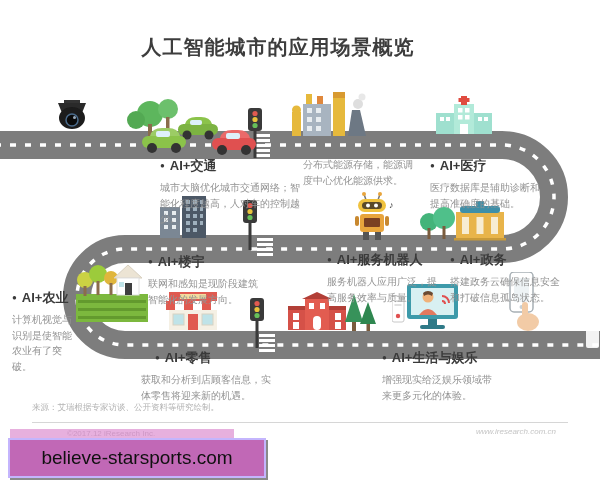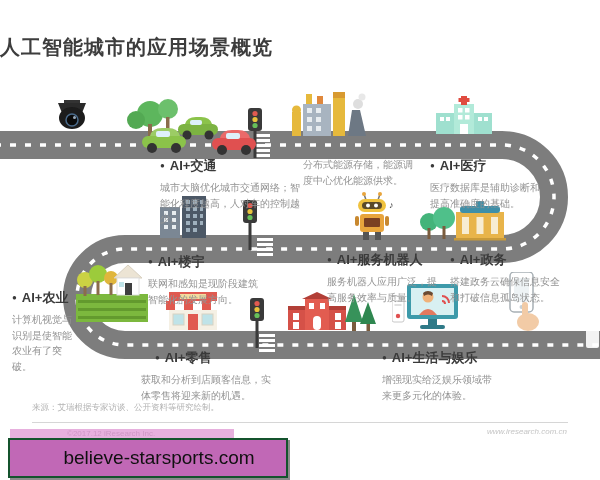--- a/index.html
+++ b/index.html
@@ -1,33 +1,33 @@
 <!DOCTYPE html>
 <html><head>
 <meta charset="utf-8">
 <style>
   html,body{margin:0;padding:0;background:#e8e8e8;}
   #stage{position:relative;width:600px;height:480px;background:#ffffff;overflow:hidden;
          font-family:"Liberation Sans","DejaVu Sans",sans-serif;}
   .abs{position:absolute;}
-  #title{left:0;top:34px;width:556px;font-size:20px;font-weight:bold;
+  #title{left:0;top:34px;width:556px;text-align:center;font-size:20px;font-weight:bold;
          color:#3d3d3d;letter-spacing:1px;}
   .sec{position:absolute;}
   .sec-t{font-size:13px;font-weight:bold;color:#3a3a3a;white-space:nowrap;margin-bottom:5px;}
   .sec-t::before{content:"●";font-size:8px;vertical-align:2px;margin-right:5px;color:#3a3a3a;}
   .sec-d{font-size:10px;line-height:1.55;color:#939393;}
   #src{left:32px;top:402px;font-size:8.5px;color:#b3b3b3;}
   #divider{left:32px;top:422px;width:536px;height:0;border-top:1px solid #d6d6d6;}
   #copy{left:35px;top:429px;font-size:8px;color:#bcbcbc;margin-left:32px;}
-  #site{right:33px;top:427px;font-size:8px;color:#c4c4c4;font-style:italic;}
+  #site{right:44px;top:427px;font-size:8px;color:#c4c4c4;font-style:italic;}
   #wm{left:8px;top:429px;width:260px;height:49px;position:absolute;}
   #wm-strip{position:absolute;left:2px;top:0;width:224px;height:11px;background:rgba(216,128,202,.62);}
   #wm-box{position:absolute;left:0;top:9px;width:254px;height:36px;background:#c168b6;
-          border:2px solid #14532d;box-shadow:2px 2px 0 #8a8a8a;display:flex;align-items:center;
-          justify-content:center;font-size:19px;color:#101010;cursor:pointer;padding-left:22px;}
+          border:2px solid #c4b5fd;box-shadow:2px 2px 0 #8a8a8a;display:flex;align-items:center;
+          justify-content:center;font-size:19px;color:#101010;cursor:pointer;}
 </style>
 </head>
 <body>
 
 <div id="stage">
 
   <div id="title" class="abs">人工智能城市的应用场景概览</div>
 
   <svg class="abs" style="left:0;top:0" width="600" height="480">
     <path d="M -20 145 H 502 A 52 52 0 0 1 502 249 H 125 A 48 48 0 0 0 125 345 H 620" fill="none" stroke="#7d7d7d" stroke-width="28"></path>

